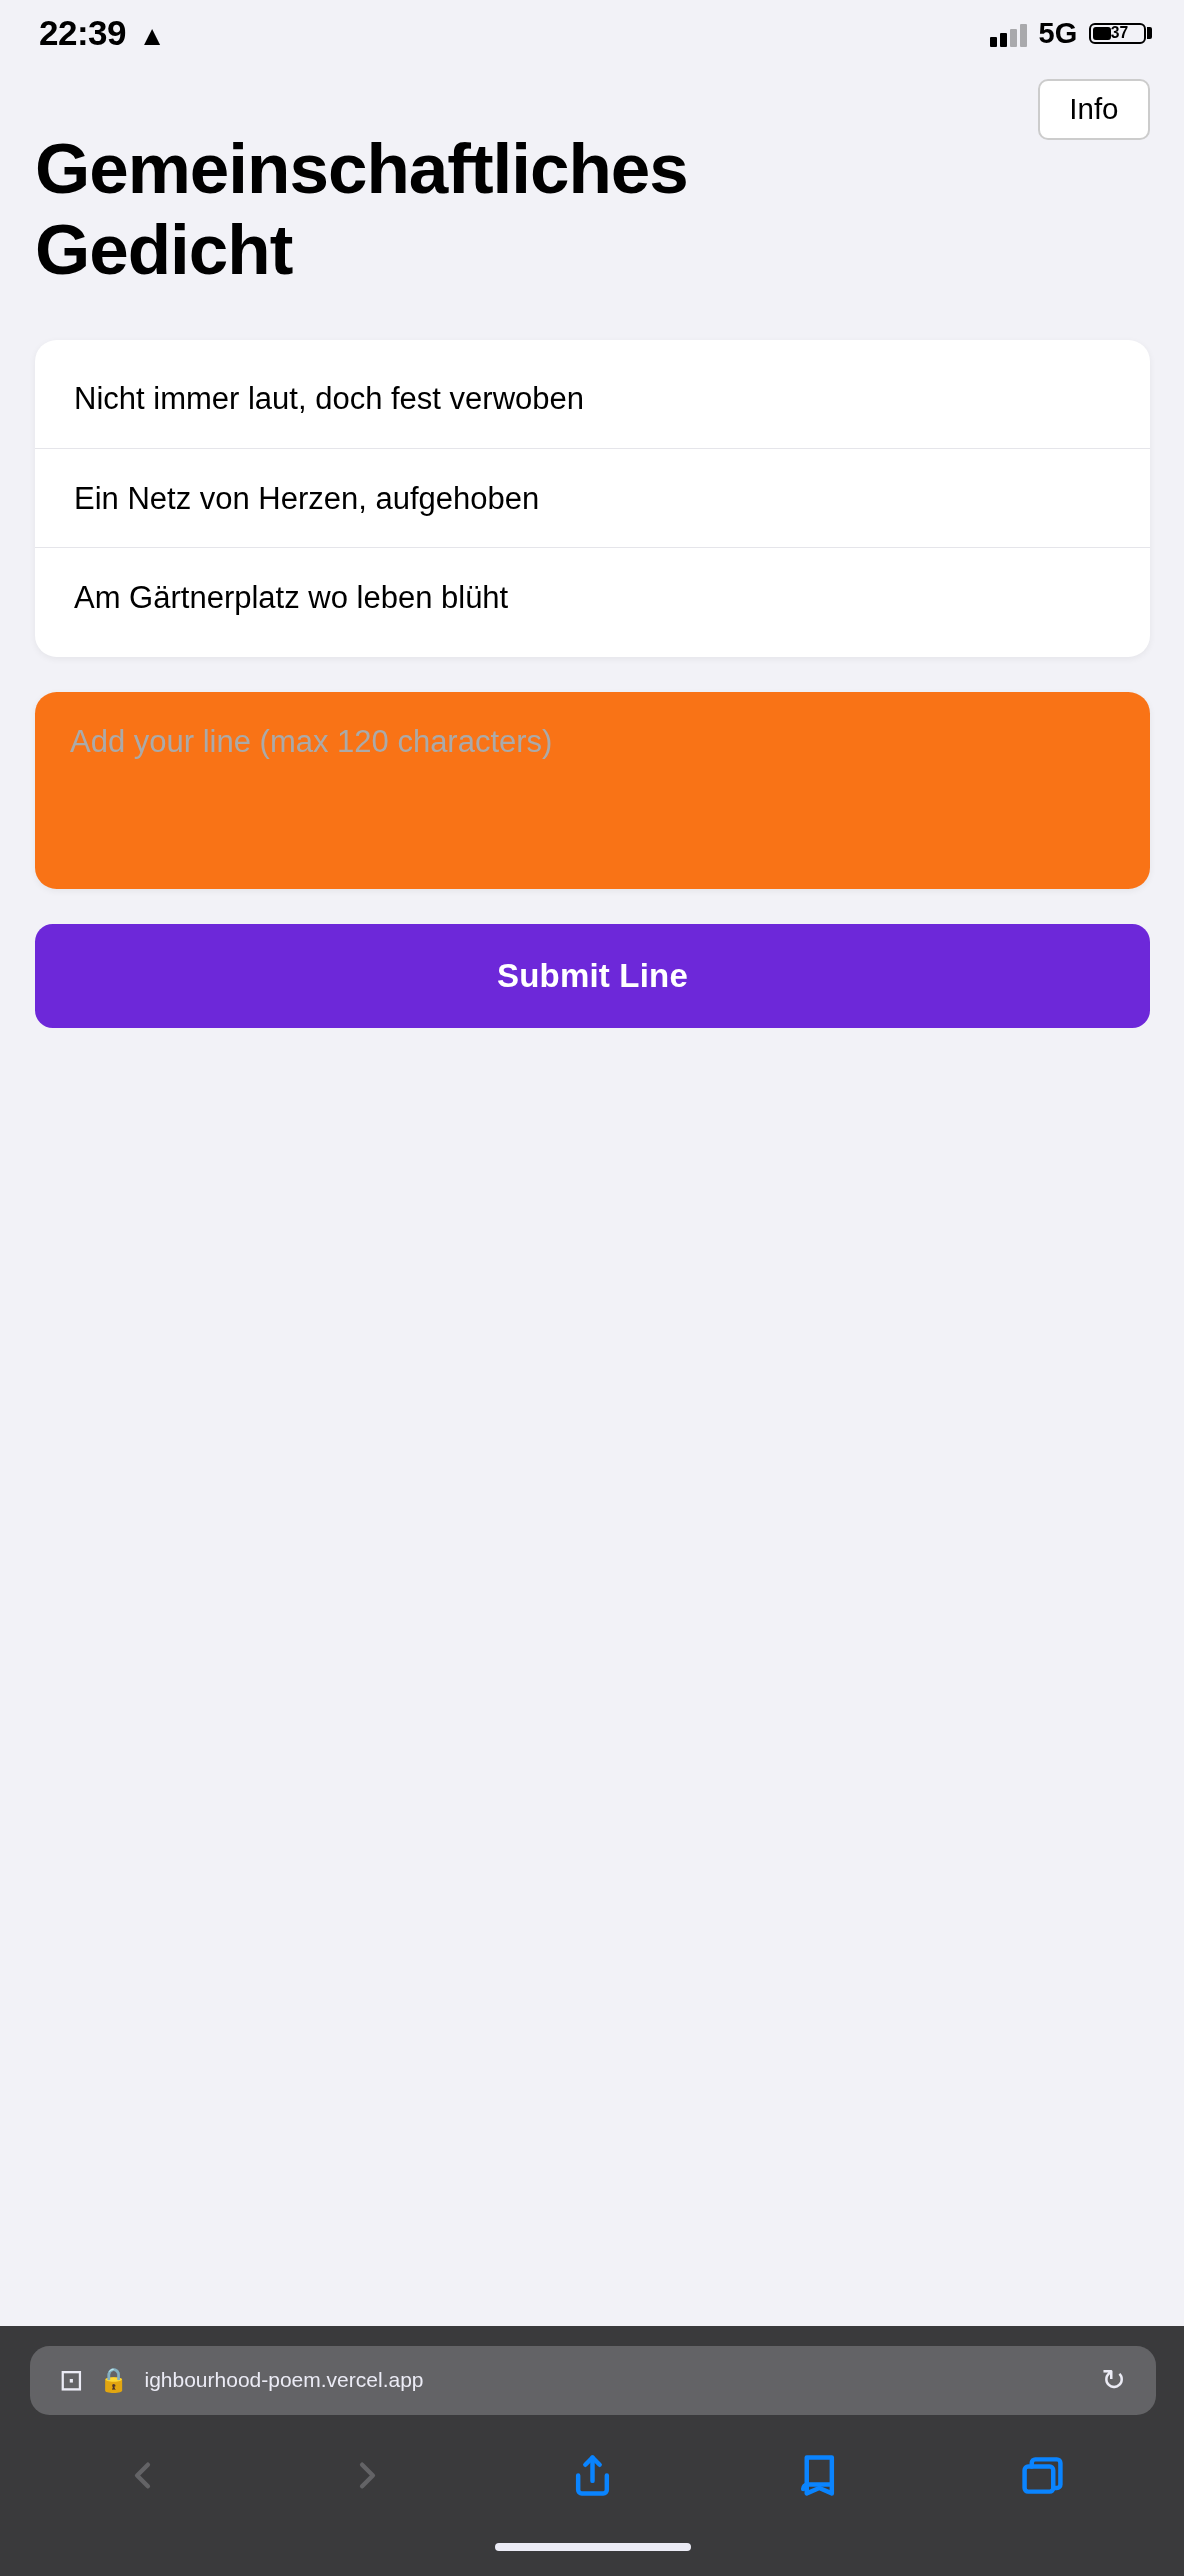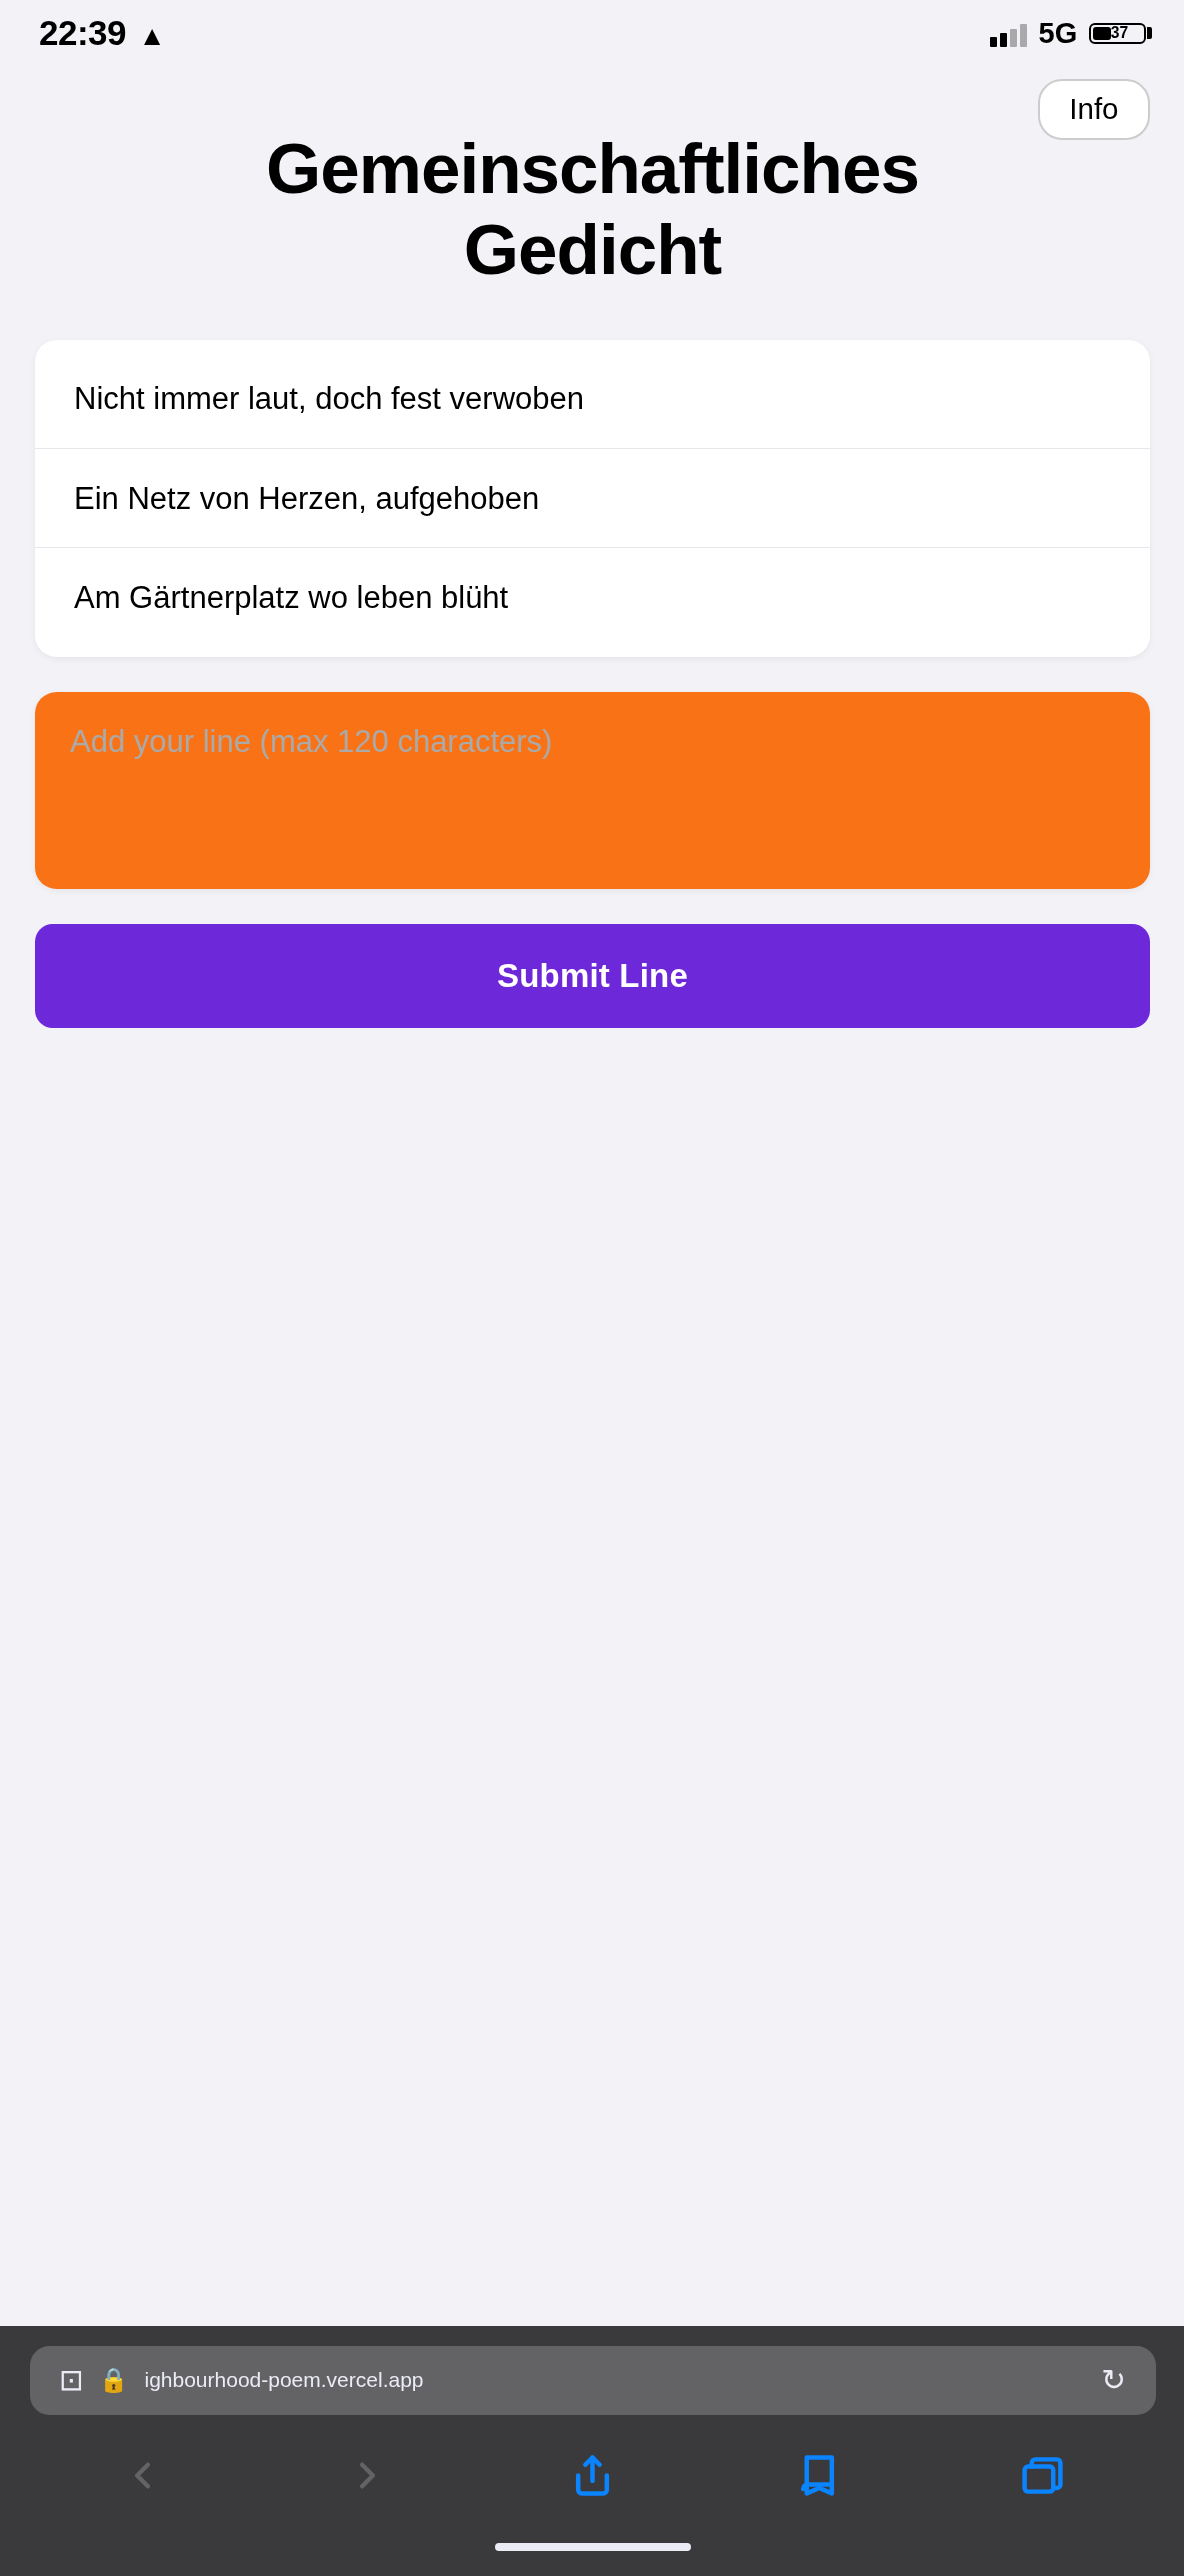--- a/index.html
+++ b/index.html
@@ -117,34 +117,33 @@
       position: relative;
     }
 
     
     .info-button {
       position: absolute;
       top: 19.6px;
       right: 35px;
       background: white;
       border: 2px solid #ccc;
-      border-radius: 24px;
+      border-radius: 10px;
       padding: 11.8px 29.5px;
       font-size: 29.5px;
       font-weight: 400;
       color: #000;
       cursor: pointer;
     }
 
     
     .page-title {
       font-size: 71px;
       font-weight: 700;
       color: #000;
-      text-align: center;
       line-height: 1.15;
       margin-top: 49px;
       margin-bottom: 49px;
       letter-spacing: -1px;
     }
 
     
     .poem-card {
       background: white;
       border-radius: 21.6px;

